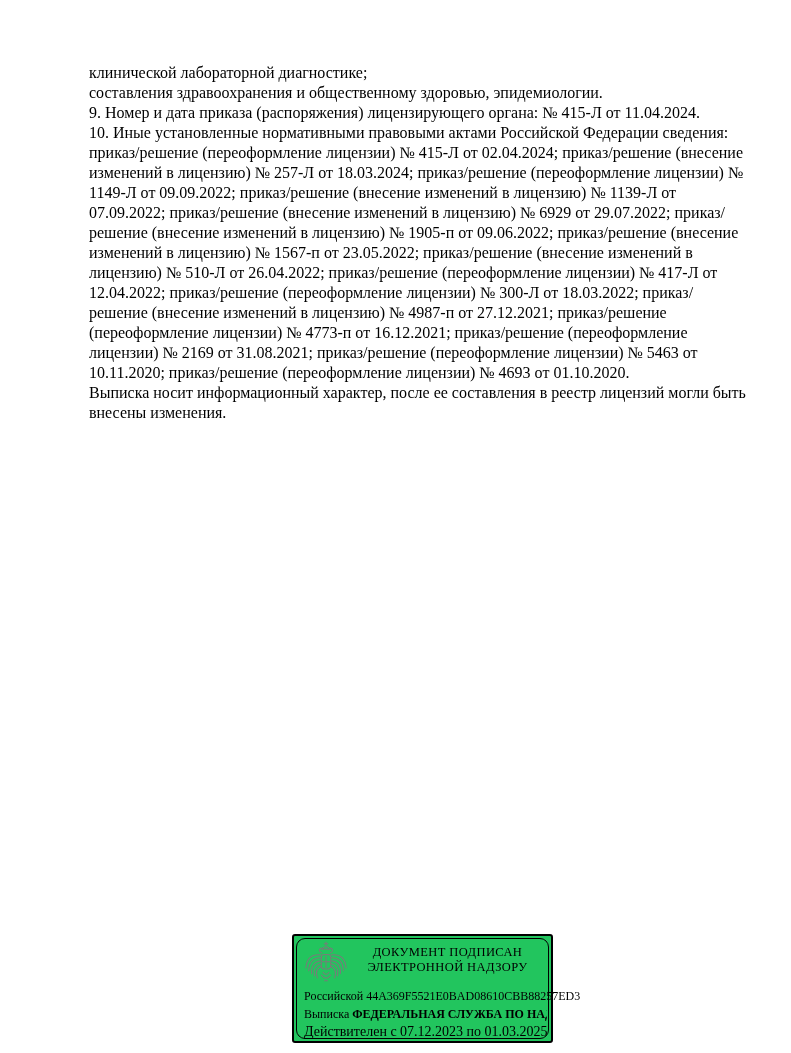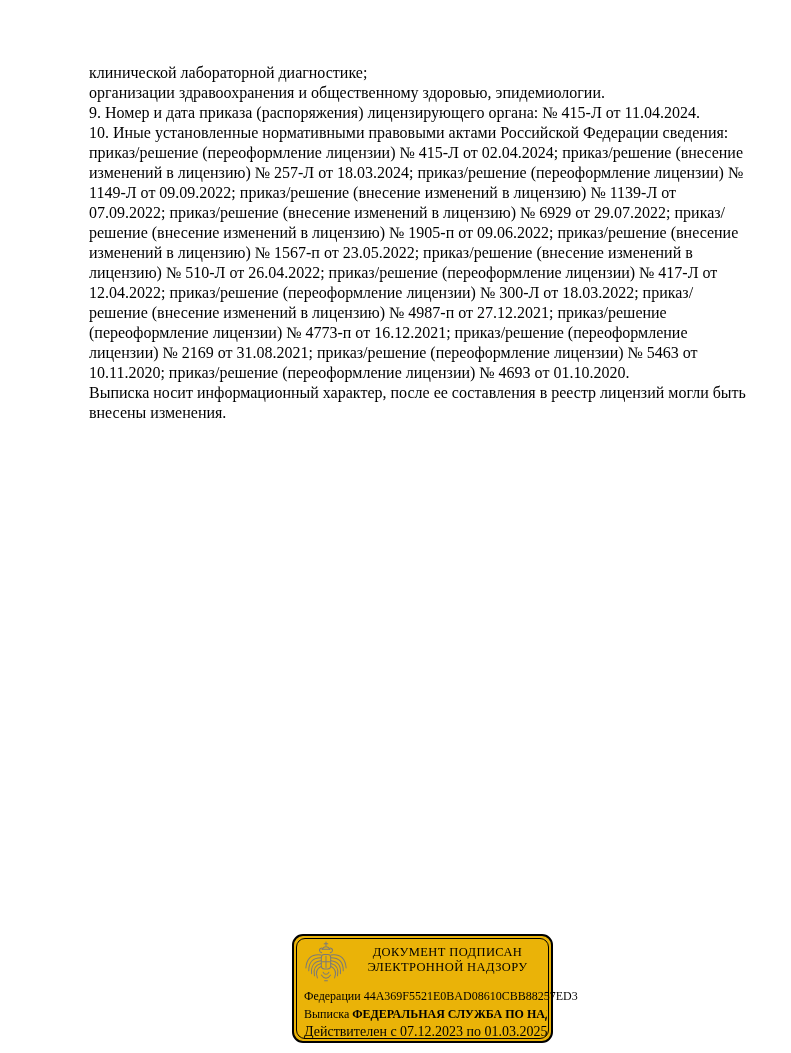--- a/index.html
+++ b/index.html
@@ -35,22 +35,22 @@
 
   
   .stamp {
     position: absolute;
     left: 292px;
     top: 934px;
     width: 261px;
     height: 109px;
     box-sizing: border-box;
     border: 2px solid #000000;
-    border-radius: 11px;
-    background: #eab308;
+    border-radius: 3px;
+    background: #22c55e;
   }
   .stamp-inner-frame {
     position: absolute;
     inset: 2px;
     border: 1px solid #000000;
     border-radius: 9px;
     pointer-events: none;
   }
   .stamp-emblem {
     position: absolute;
@@ -98,21 +98,21 @@
     white-space: nowrap;
   }
 </style>
 </head>
 <body>
 
 <div class="doc">
 
   <p class="continuation-line">клинической лабораторной диагностике;</p>
 
-  <p class="continuation-line">организации здравоохранения и общественному здоровью, эпидемиологии.</p>
+  <p class="continuation-line">составления здравоохранения и общественному здоровью, эпидемиологии.</p>
 
   <p class="para-9">9. Номер и дата приказа (распоряжения) лицензирующего органа: № 415-Л от 11.04.2024.</p>
 
   <p class="para-10">10. Иные установленные нормативными правовыми актами Российской Федерации сведения: приказ/решение (переоформление лицензии) № 415-Л от 02.04.2024; приказ/решение (внесение изменений в лицензию) № 257-Л от 18.03.2024; приказ/решение (переоформление лицензии) № 1149-Л от 09.09.2022; приказ/решение (внесение изменений в лицензию) № 1139-Л от 07.09.2022; приказ/решение (внесение изменений в лицензию) № 6929 от 29.07.2022; приказ/решение (внесение изменений в лицензию) № 1905-п от 09.06.2022; приказ/решение (внесение изменений в лицензию) № 1567-п от 23.05.2022; приказ/решение (внесение изменений в лицензию) № 510-Л от 26.04.2022; приказ/решение (переоформление лицензии) № 417-Л от 12.04.2022; приказ/решение (переоформление лицензии) № 300-Л от 18.03.2022; приказ/решение (внесение изменений в лицензию) № 4987-п от 27.12.2021; приказ/решение (переоформление лицензии) № 4773-п от 16.12.2021; приказ/решение (переоформление лицензии) № 2169 от 31.08.2021; приказ/решение (переоформление лицензии) № 5463 от 10.11.2020; приказ/решение (переоформление лицензии) № 4693 от 01.10.2020.</p>
 
   <p class="para-disclaimer">Выписка носит информационный характер, после ее составления в реестр лицензий могли быть внесены изменения.</p>
 
 </div>
 
 <div class="stamp">
@@ -149,21 +149,21 @@
       <path d="M30 56h4"></path>
     </g>
   </svg>
 
   <div class="stamp-title">
     <div>ДОКУМЕНТ ПОДПИСАН</div>
     <div>ЭЛЕКТРОННОЙ НАДЗОРУ</div>
   </div>
 
   <div class="stamp-cert">
-    <span>Федерации</span>&nbsp;<span>44A369F5521E0BAD08610CBB88257ED3</span>
+    <span>Российской</span>&nbsp;<span>44A369F5521E0BAD08610CBB88257ED3</span>
   </div>
 
   <div class="stamp-owner">
     <span>Выписка</span>&nbsp;<span class="owner-name">ФЕДЕРАЛЬНАЯ СЛУЖБА ПО НАДЗОРУ В С</span>
   </div>
 
   <div class="stamp-valid">Действителен с 07.12.2023 по 01.03.2025</div>
 </div>
 
 </body></html>

